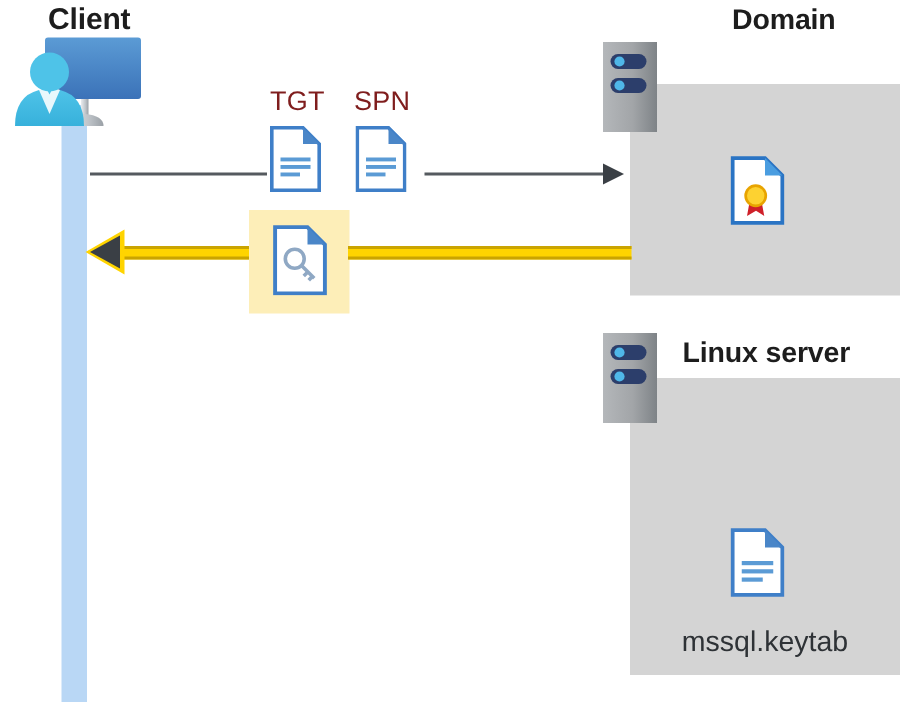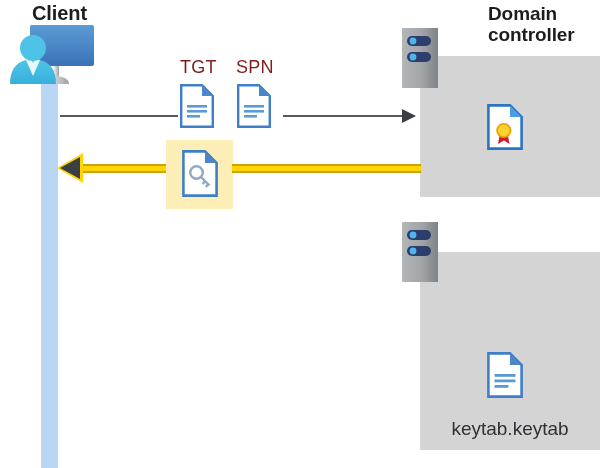--- a/index.html
+++ b/index.html
@@ -201,22 +201,22 @@
 
       <path d="M22 38 L29 54 L36 38 L31.5 36 L29 41 L26.5 36 Z" fill="#ffffff" opacity="0.88"></path>
 
       <circle cx="29" cy="26" r="13" fill="#4ec3e8"></circle>
     </svg>
   </div>
 
   <div class="title" id="client-title">Client</div>
   <div class="title" id="dc-title">
     <span>Domain</span><br>
-    <span>controller</span>
-  </div>
+  </div>
+  <div class="title" id="lin-title">Linux server</div>
 
   <div class="server-icon" id="dc-server">
     <svg viewBox="0 0 36 60" width="36" height="60" xmlns="http://www.w3.org/2000/svg">
       <defs>
         <linearGradient id="rackGrad" x1="0" y1="0" x2="1" y2="0">
           <stop offset="0%" stop-color="#b4b7ba"></stop>
           <stop offset="55%" stop-color="#a2a5a8"></stop>
           <stop offset="100%" stop-color="#7e8387"></stop>
         </linearGradient>
       </defs>
@@ -298,15 +298,15 @@
   <div class="doc" id="keytab-doc">
     <svg viewBox="0 0 36 46" width="36" height="46" xmlns="http://www.w3.org/2000/svg">
       <path d="M1.4 1.4 H23 L34.6 13 V44.6 H1.4 Z" fill="#ffffff" stroke="#3f7fc8" stroke-width="2.6"></path>
       <path d="M23 1.4 L34.6 13 H23 Z" fill="#4a86c8"></path>
       <rect x="7.5" y="22" width="21" height="2.8" fill="#5b9bd5"></rect>
       <rect x="7.5" y="27.5" width="21" height="2.8" fill="#5b9bd5"></rect>
       <rect x="7.5" y="33" width="14" height="2.8" fill="#5b9bd5"></rect>
     </svg>
   </div>
 
-  <div id="keytab-label">keytab.keytab</div>
+  <div id="keytab-label">mssql.keytab</div>
 
 </div>
 
 </body></html>

